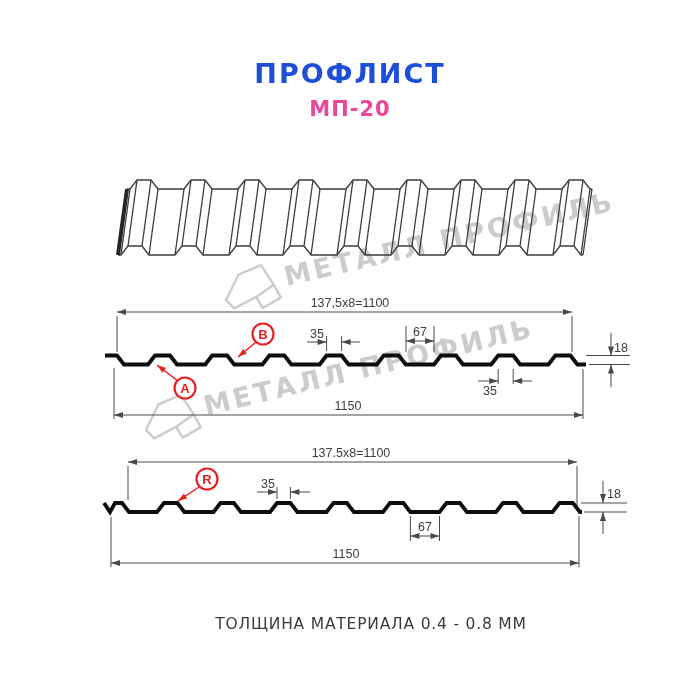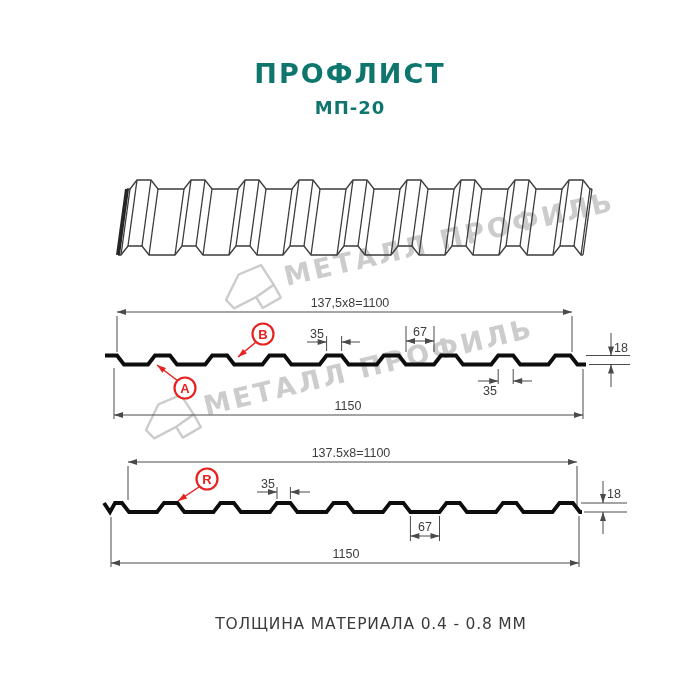--- a/index.html
+++ b/index.html
@@ -1,23 +1,23 @@
 <!DOCTYPE html>
 <html><head>
 <meta charset="utf-8">
 <style>
   html,body{margin:0;padding:0;background:#fff;}
   .page{position:relative;width:700px;height:700px;background:#fff;overflow:hidden;
         font-family:"Liberation Sans",sans-serif;}
   .title{position:absolute;top:58px;left:0;width:700px;text-align:center;
          font-family:"DejaVu Sans",sans-serif;font-weight:700;font-size:27px;
-         letter-spacing:2px;color:#0f766e;}
+         letter-spacing:2px;color:#1d4ed8;}
   .subtitle{position:absolute;top:97px;left:0;width:700px;text-align:center;
-            font-family:"DejaVu Sans",sans-serif;font-weight:600;font-size:18px;
-            letter-spacing:1px;color:#0f766e;}
+            font-family:"DejaVu Sans",sans-serif;font-weight:600;font-size:21px;
+            letter-spacing:1px;color:#ec4899;}
   .footer{position:absolute;top:615px;left:0;width:700px;text-align:center;
           font-family:"DejaVu Sans",sans-serif;font-weight:500;font-size:15.5px;
           letter-spacing:.8px;color:#3b3b3b;padding-left:21px;}
   svg{position:absolute;left:0;top:0;}
   .profile{stroke:#0d0d0d;stroke-width:3.8;fill:none;stroke-linejoin:miter;}
   .dimline{stroke:#4a4a4a;stroke-width:1;fill:none;}
   .arr{fill:#4a4a4a;stroke:none;}
   .l3d{stroke:#3c3c3c;stroke-width:1.3;fill:none;stroke-linejoin:round;}
   .edge3d{stroke:#262626;stroke-width:4;fill:none;}
   .dimtxt{font:12.5px "Liberation Sans",sans-serif;fill:#3d3d3d;}

